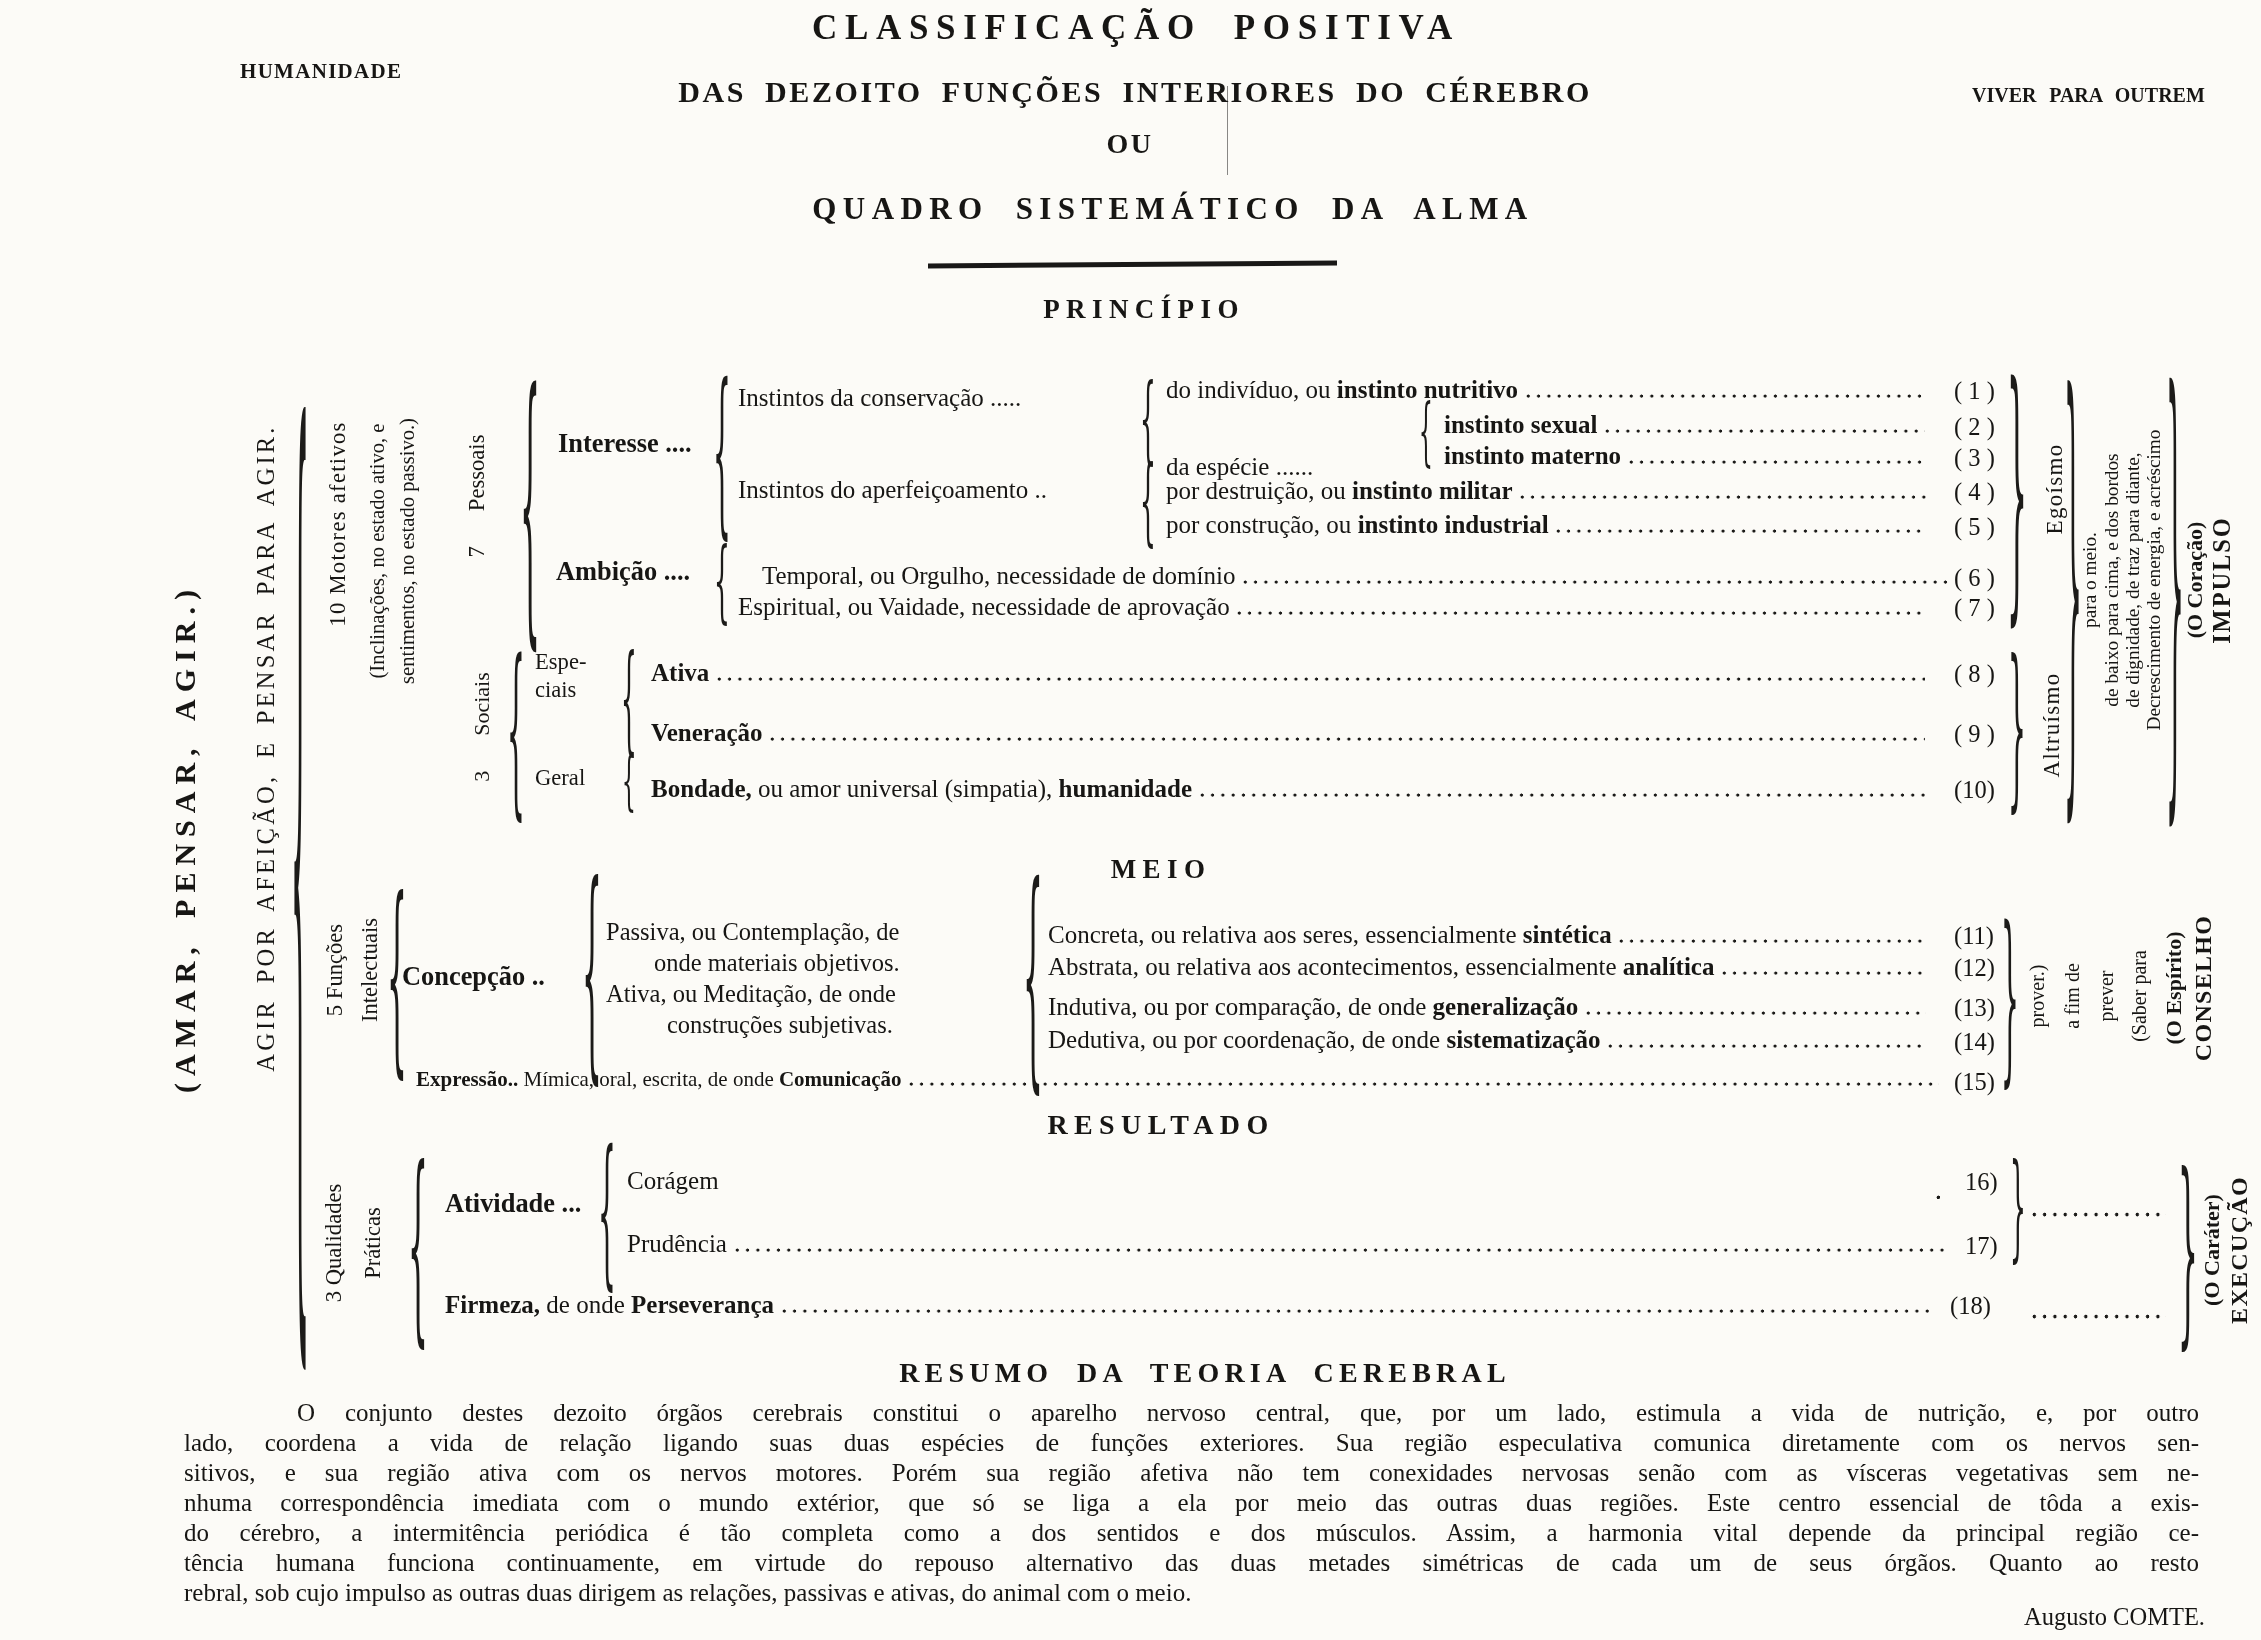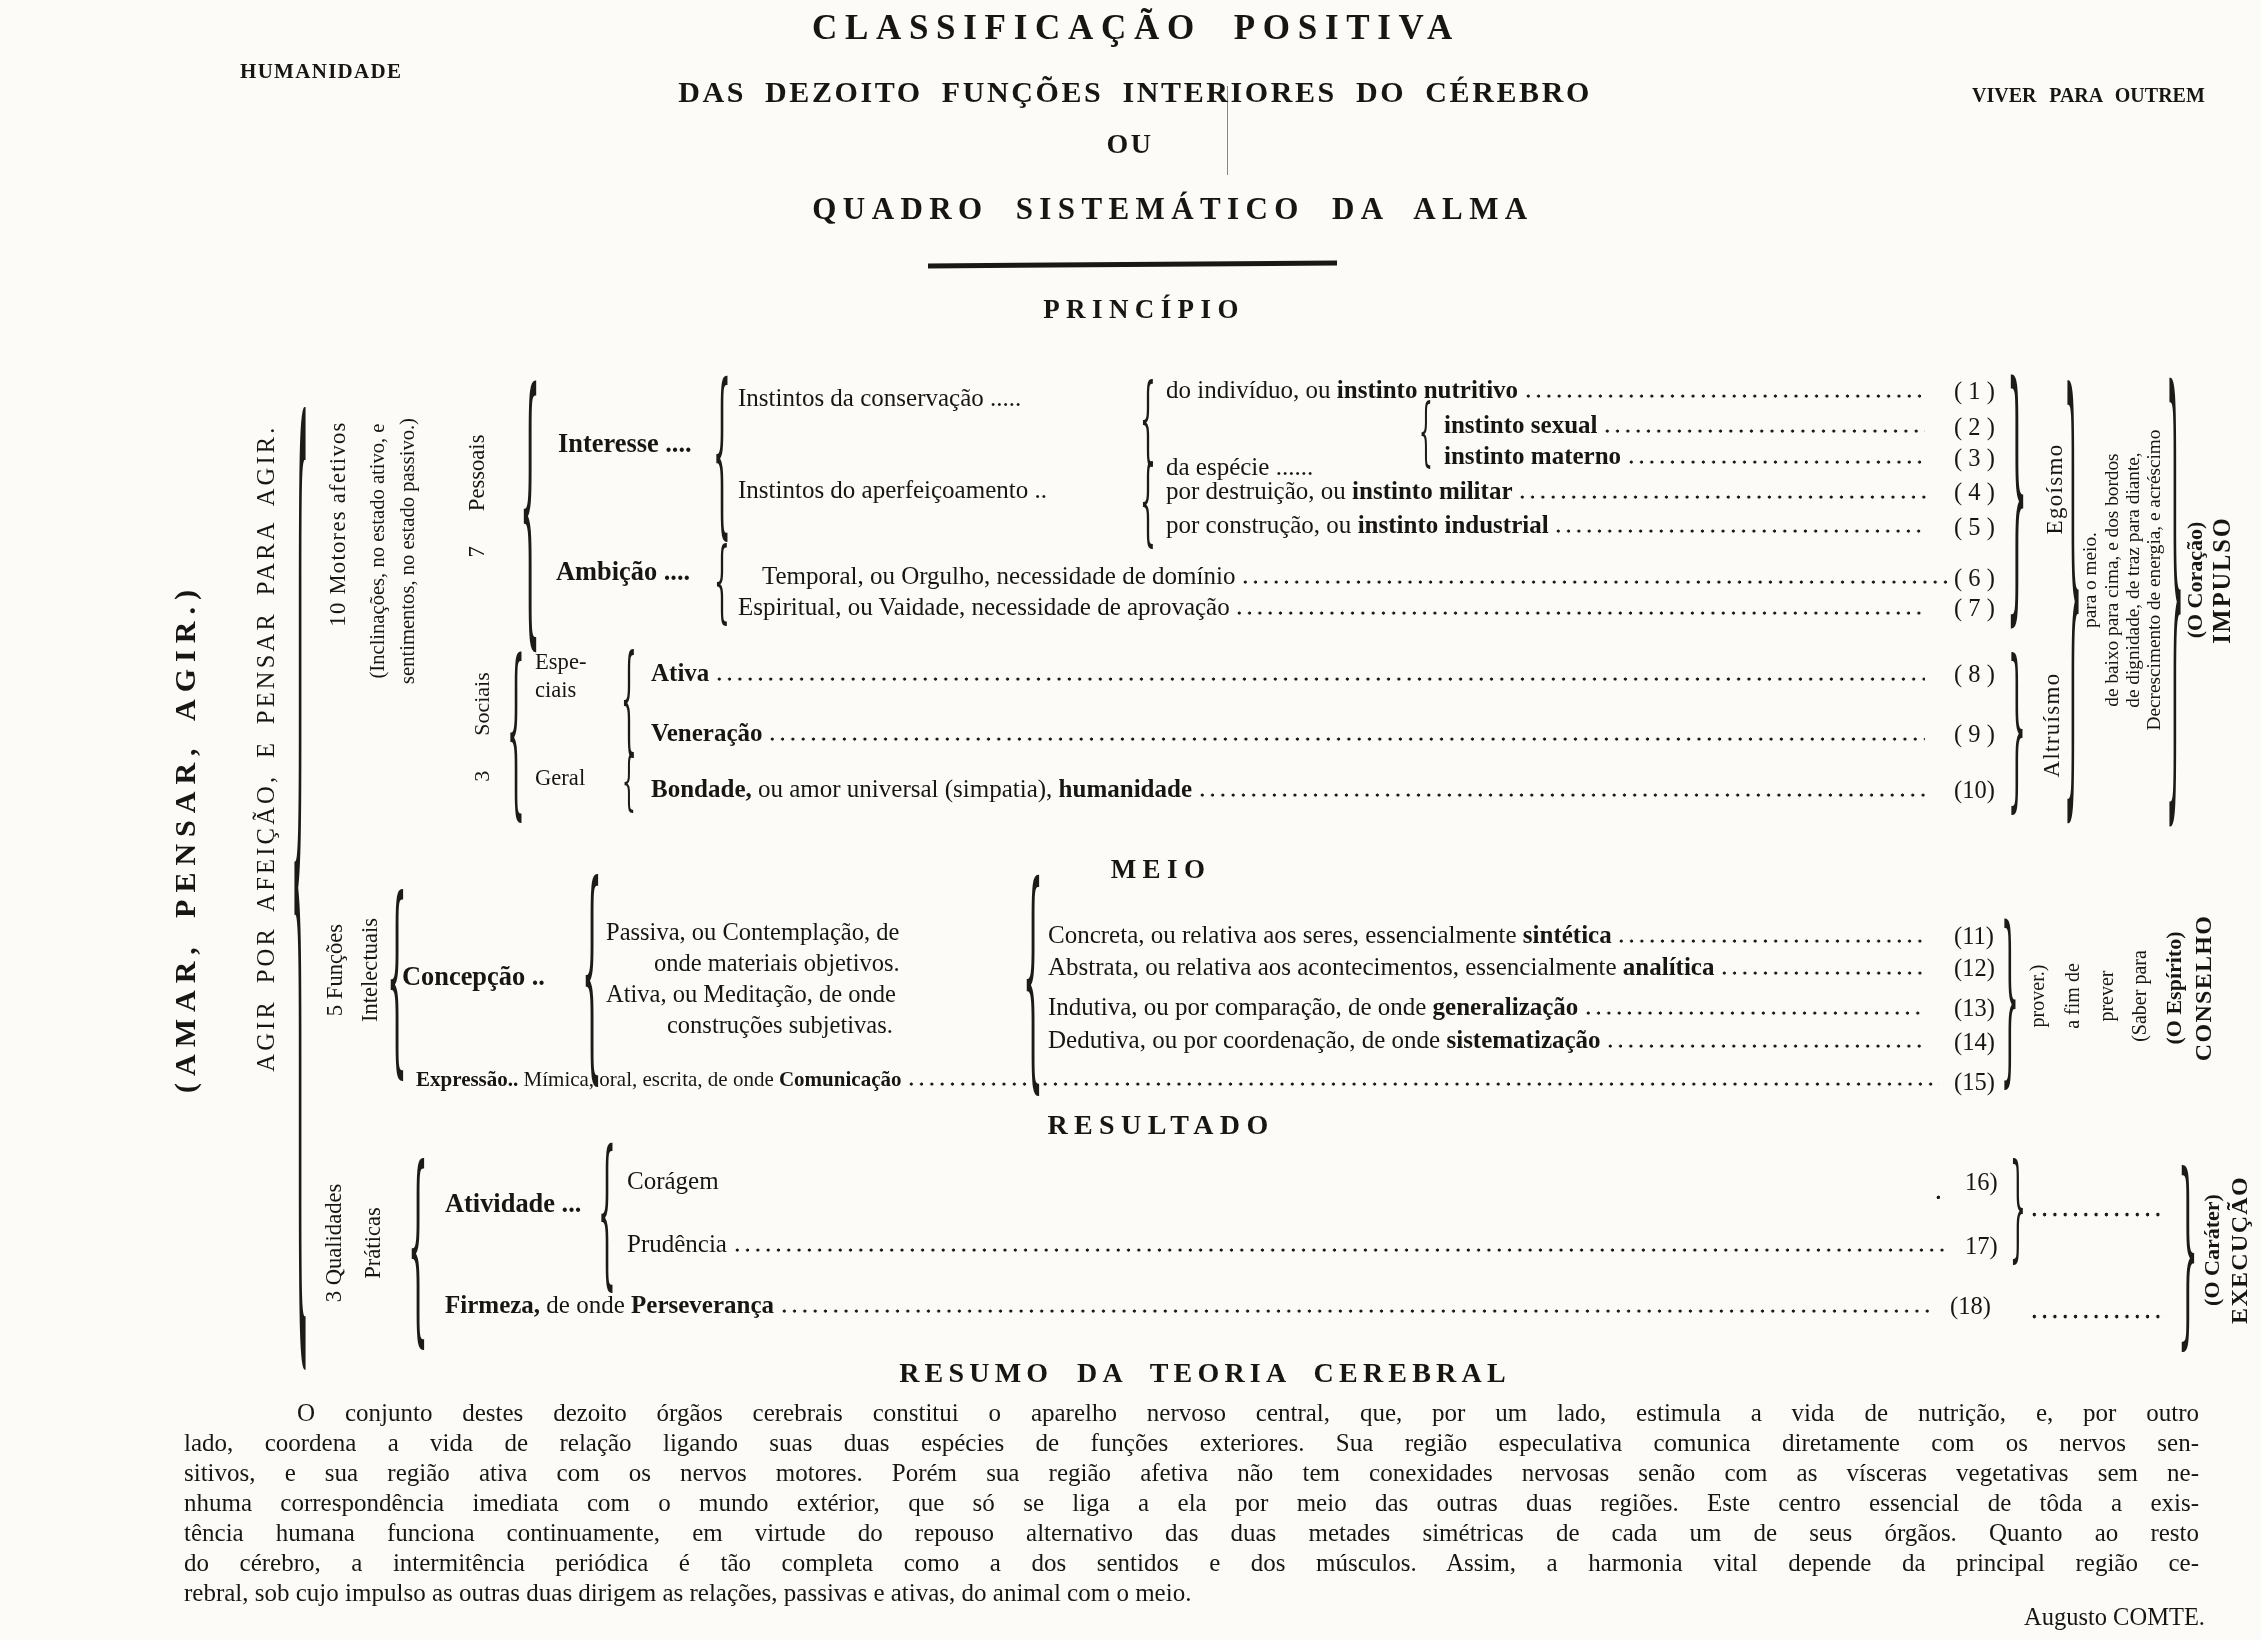--- a/index.html
+++ b/index.html
@@ -298,21 +298,21 @@
   <div class="vc b" style="left:2212px;top:1250px;font-size:22px;">(O  Caráter)</div>
   <div class="vc b" style="left:2239px;top:1250px;font-size:24px;letter-spacing:1.3px;">EXECUÇÃO</div>
 
   <div class="hc" style="left:1161px;top:1373px;font-size:28px;font-weight:bold;letter-spacing:5.2px;word-spacing:11.6px;margin-left:44px;">RESUMO  DA  TEORIA  CEREBRAL</div>
 
   <div class="abs" style="left:184px;top:1398px;width:2015px;font-size:25px;line-height:30px;white-space:normal;">
     <div class="pline" style="text-indent:113px;">O conjunto destes dezoito órgãos cerebrais constitui o aparelho nervoso central, que, por um lado, estimula a vida de nutrição, e, por outro</div>
     <div class="pline">lado, coordena a vida de relação ligando suas duas espécies de funções exteriores.  Sua região especulativa comunica diretamente com os nervos sen-</div>
     <div class="pline">sitivos, e sua região ativa com os nervos motores.  Porém sua região afetiva não tem conexidades nervosas senão com as vísceras vegetativas sem ne-</div>
     <div class="pline">nhuma correspondência imediata com o mundo extérior, que só se liga a ela por meio das outras duas regiões.  Este centro essencial de tôda a exis-</div>
+    <div class="pline">do cérebro, a intermitência periódica é tão completa como a dos sentidos e dos músculos.  Assim, a harmonia vital depende da principal região ce-</div>
     <div class="pline">tência humana funciona continuamente, em virtude do repouso alternativo das duas metades simétricas de cada um de seus órgãos.  Quanto ao resto</div>
-    <div class="pline">do cérebro, a intermitência periódica é tão completa como a dos sentidos e dos músculos.  Assim, a harmonia vital depende da principal região ce-</div>
     <div class="pline pl-last">rebral, sob cujo impulso as outras duas dirigem as relações, passivas e ativas, do animal com o meio.</div>
   </div>
 
   <div class="abs" style="left:1870px;top:1603px;width:335px;text-align:right;font-size:24.5px;">Augusto COMTE.</div>
 
 </div>
 
 
 </body></html>

